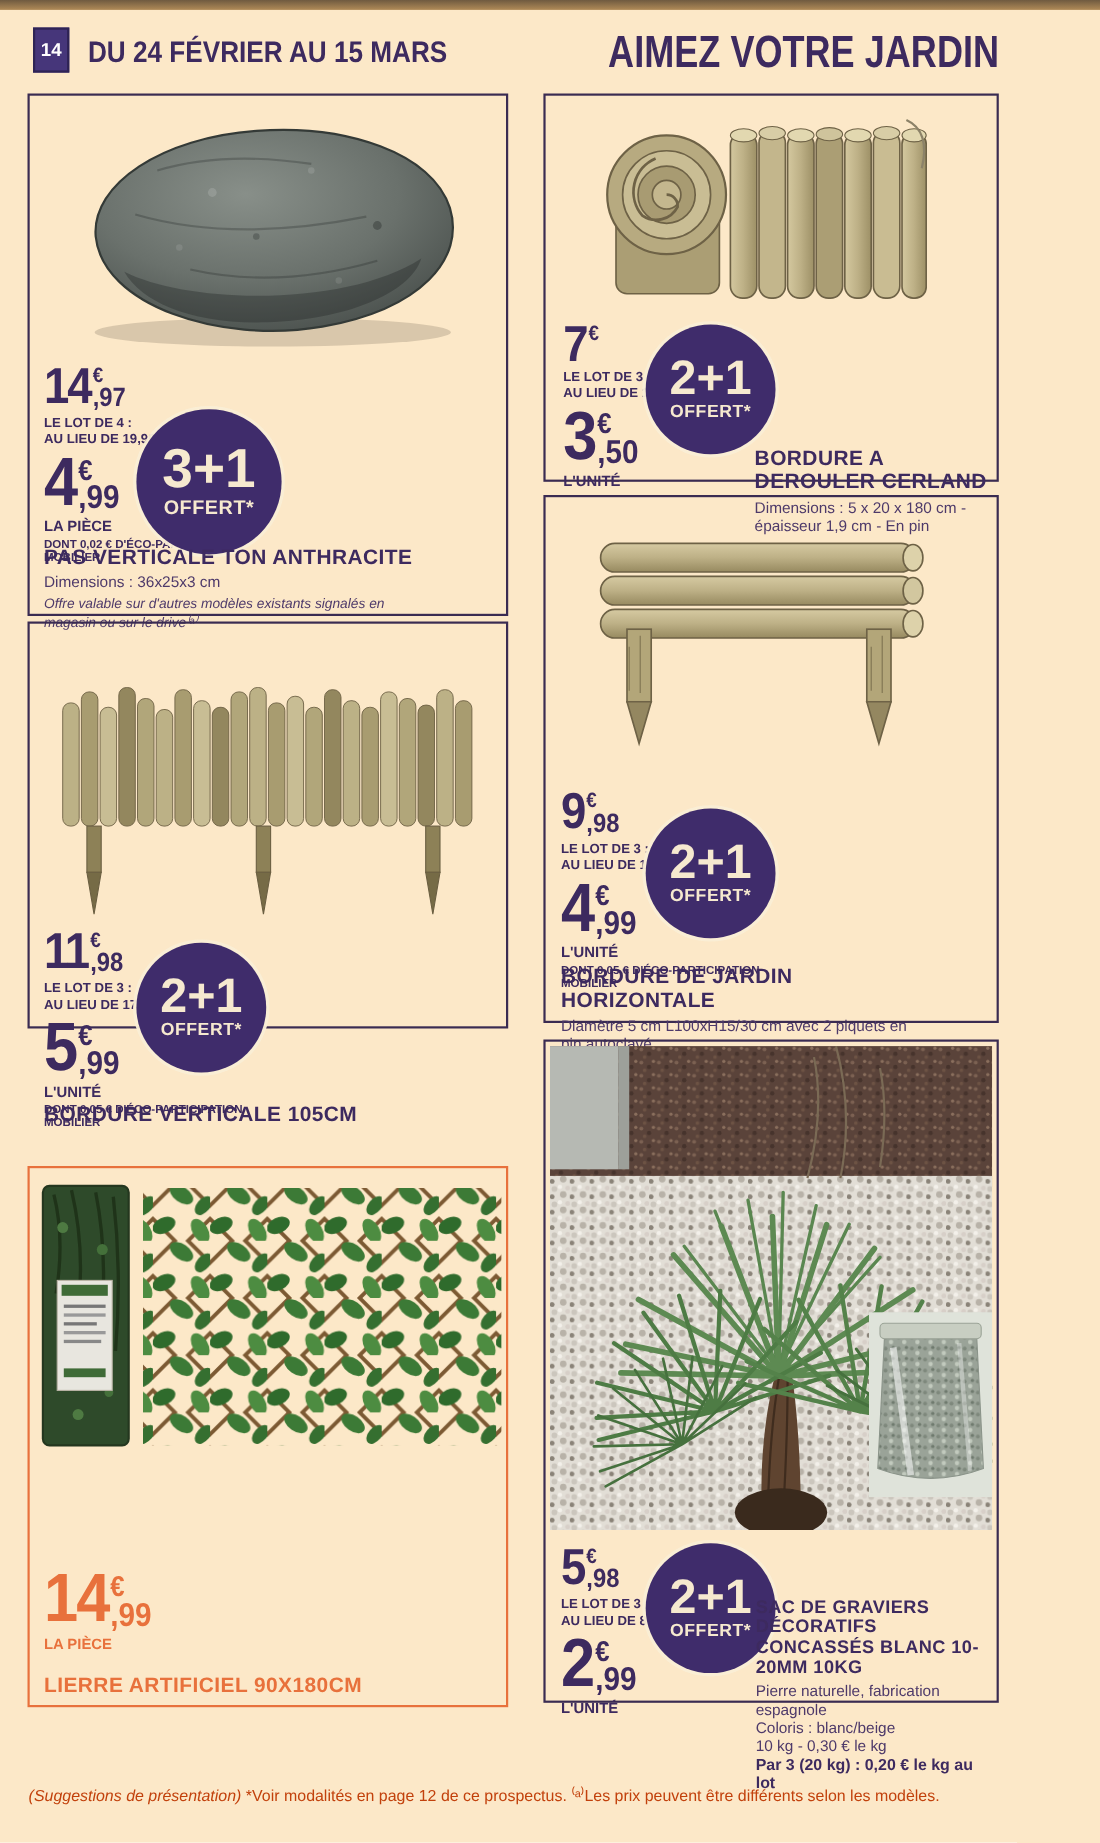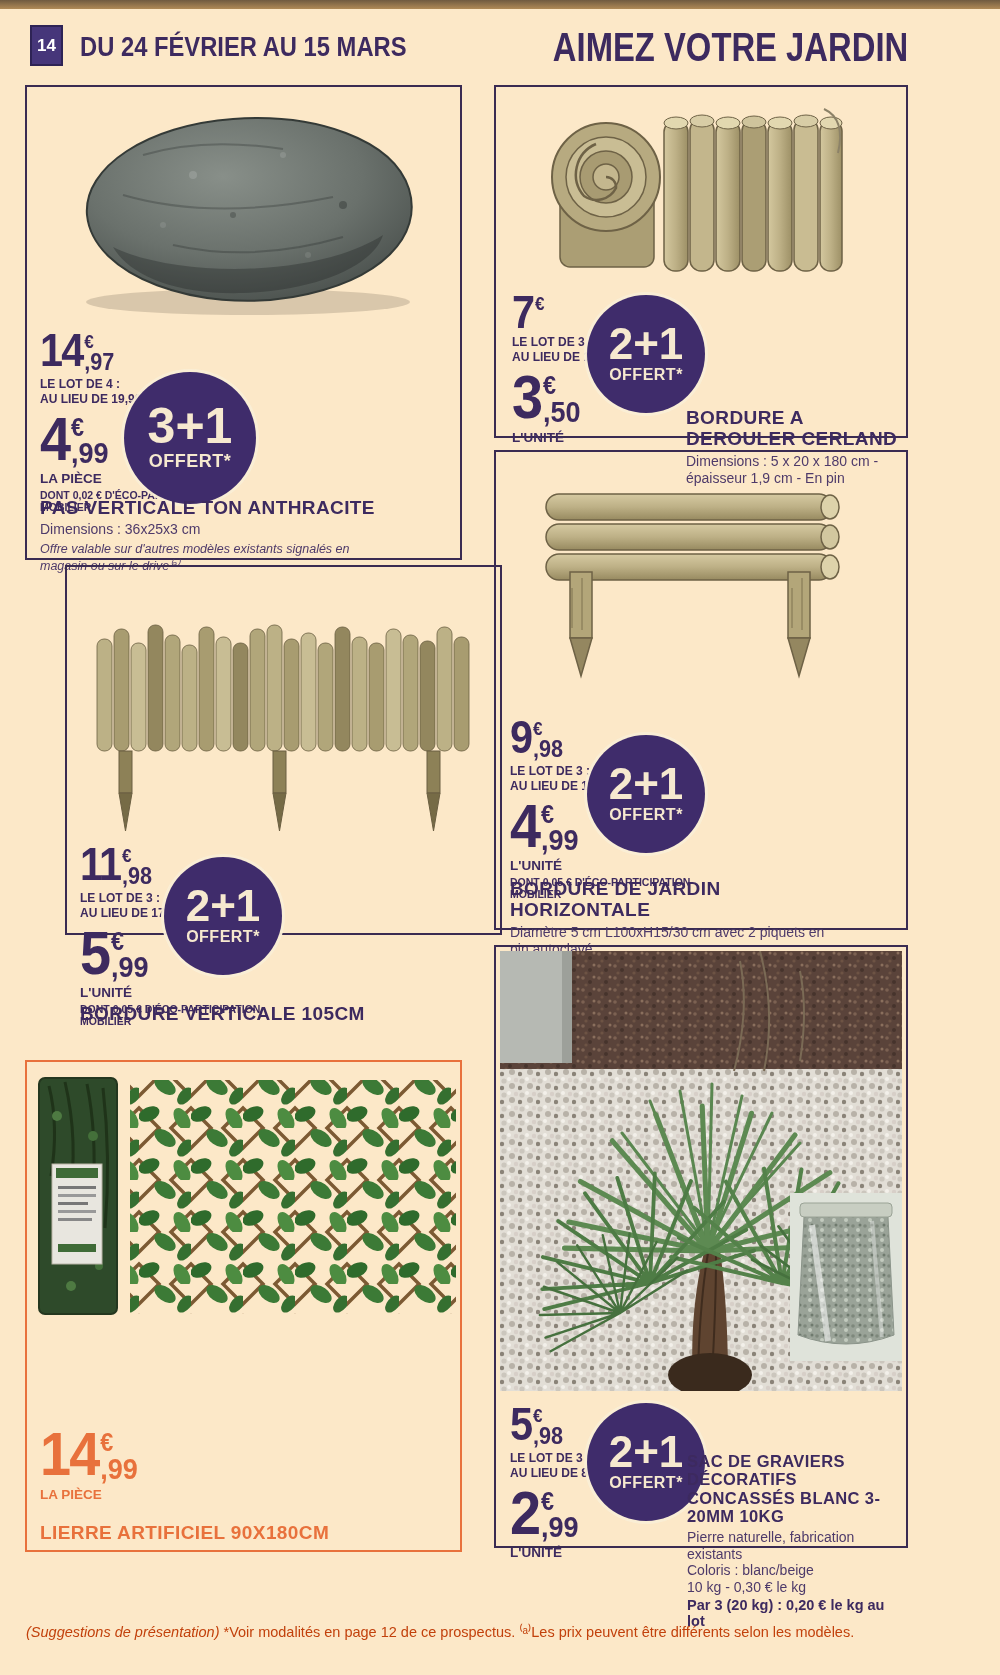--- a/index.html
+++ b/index.html
@@ -23,21 +23,21 @@
     border:2px solid #2e2355;box-sizing:border-box;}
   .date{position:absolute;left:80px;top:32px;font-size:27px;font-weight:bold;color:var(--purple);
     transform:scaleX(.88);transform-origin:left center;white-space:nowrap;letter-spacing:0;}
   .main-title{position:absolute;right:92px;top:24px;font-size:41px;font-weight:bold;color:var(--purple);
     transform:scaleX(.8);transform-origin:right center;white-space:nowrap;letter-spacing:0;}
   
   .box{position:absolute;border:2.5px solid var(--bdr);box-sizing:border-box;}
   .b1{left:25px;top:85px;width:437px;height:475px;}
   .b2{left:494px;top:85px;width:414px;height:353px;}
   .b3{left:494px;top:450px;width:414px;height:480px;}
-  .b4{left:25px;top:565px;width:437px;height:370px;margin-left:40px;}
+  .b4{left:25px;top:565px;width:437px;height:370px;}
   .b5{left:25px;top:1060px;width:437px;height:492px;border-color:var(--orange);}
   .b6{left:494px;top:945px;width:414px;height:603px;}
   .photo{position:absolute;}
   .b1 .photo{left:26px;top:8px;width:390px;height:228px;}
   .b2 .photo{left:48px;top:6px;width:312px;height:200px;}
   .b3 .photo{left:34px;top:26px;width:330px;height:212px;}
   .b4 .photo{left:24px;top:50px;width:386px;height:222px;}
   .b5 .photo{left:8px;top:14px;width:421px;height:241px;}
   .b6 .photo{left:4px;top:4px;width:402px;height:440px;}
   
@@ -462,22 +462,22 @@
             <span class="cents">,99</span>
           </span>
       </div>
       <div class="unit-label">L'UNITÉ</div>
     </div>
     <div class="badge md">
       <span class="bmain">2+1</span>
       <span class="bsub">OFFERT*</span>
     </div>
     <div class="tblock">
-      <div class="title">SAC DE GRAVIERS DÉCORATIFS CONCASSÉS BLANC 3-20MM 10KG</div>
-      <div class="desc">Pierre naturelle, fabrication existants</div>
+      <div class="title">SAC DE GRAVIERS DÉCORATIFS CONCASSÉS BLANC 10-20MM 10KG</div>
+      <div class="desc">Pierre naturelle, fabrication espagnole</div>
       <div class="desc" style="margin-top:0;">Coloris : blanc/beige</div>
       <div class="desc" style="margin-top:0;">10 kg - 0,30 € le kg</div>
       <div class="desc-bold">Par 3 (20 kg) : 0,20 € le kg au lot</div>
     </div>
   </div>
 
   <div class="footer">
     <span class="fi">(Suggestions de présentation)</span><span> *Voir modalités en page 12 de ce prospectus. ⁽ᵃ⁾Les prix peuvent être différents selon les modèles.</span>
   </div>
 </div>

